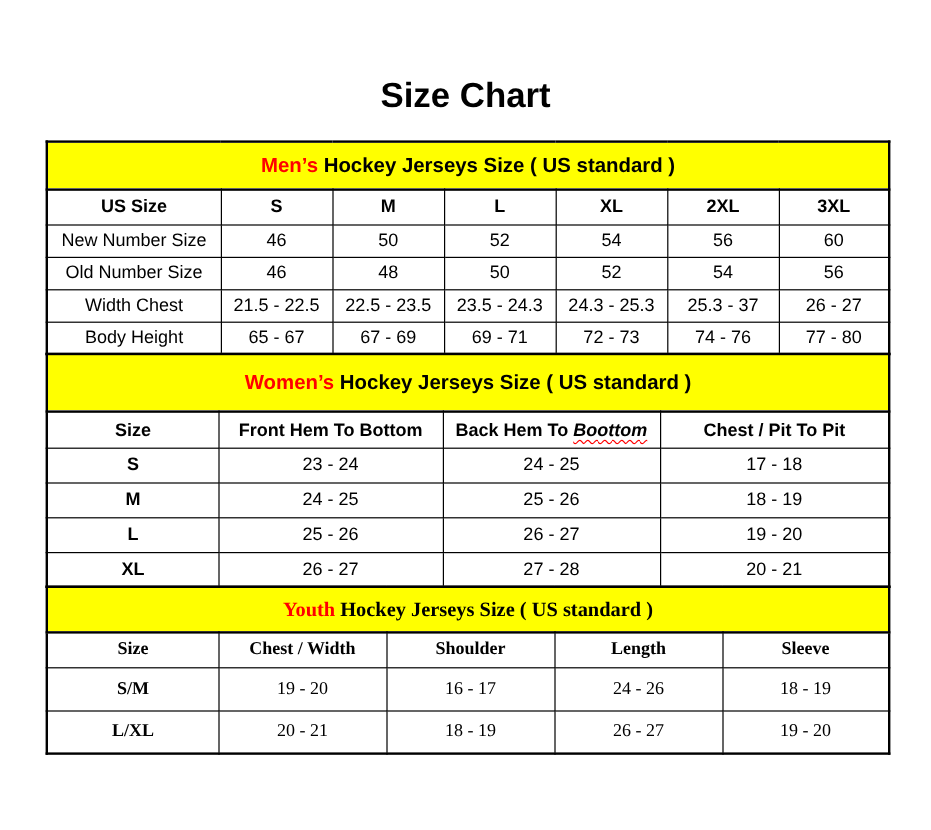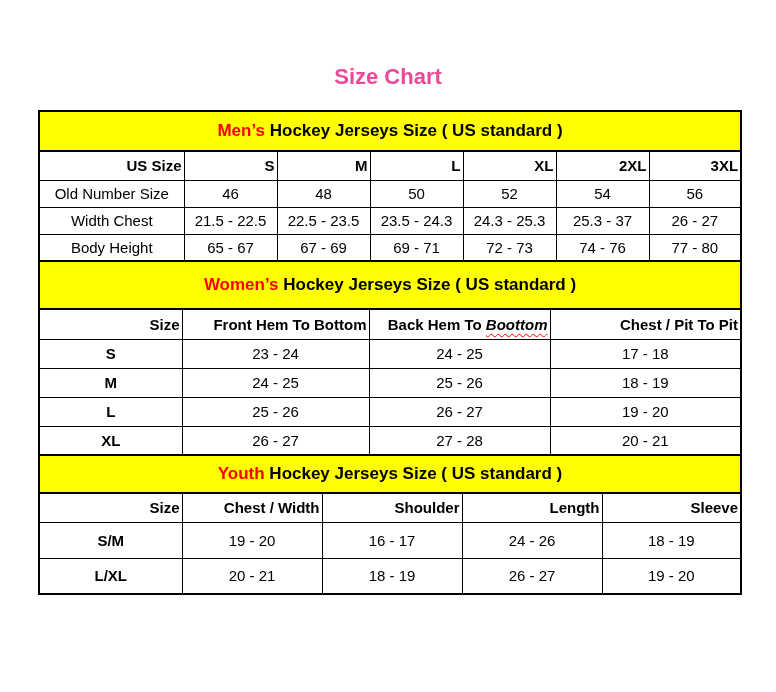--- a/index.html
+++ b/index.html
@@ -2,53 +2,53 @@
 <html><head>
 <meta charset="utf-8">
 <style>
   html,body{margin:0;padding:0;}
   body{
     width:776px;height:692px;background:#ffffff;overflow:hidden;
     font-family:"Liberation Sans", sans-serif;color:#000;
   }
   .page-title{
     margin:64px 0 20px 0;text-align:center;
-    font-size:22px;font-weight:bold;color:#ec4899;letter-spacing:0px;
+    font-size:29px;font-weight:bold;color:#000000;letter-spacing:0px;
   }
   .chart-wrap{width:702px;margin-left:38px;border-radius:28px;}
   table{
     border-collapse:collapse;table-layout:fixed;width:702px;
     font-size:15px;
   }
   #womens-table,#youth-table{margin-top:-2px;}
   td,th{
     border:1px solid #000;text-align:center;vertical-align:middle;
     padding:0 2px;overflow:hidden;white-space:nowrap;font-weight:normal;
   }
   table{border:2px solid #000;}
   tr.band-row th{
     background:#FFFF00;font-weight:bold;font-size:17px;
     border:2px solid #000;
   }
   tr.band-row .accent{color:#FF0000;}
-  tr.head-row th{font-weight:bold;border-bottom:1px solid #000;text-align:right;}
+  tr.head-row th{font-weight:bold;border-bottom:1px solid #000;}
   tr.head-row{border-top:2px solid #000;}
   td.rowlabel-bold{font-weight:bold;}
   .typo{
     text-decoration:underline wavy #FF0000;
     text-decoration-thickness:1px;text-underline-offset:3px;font-style:italic;
   }
   
   #mens-table tr{height:27px;}
   #mens-table tr.band-row{height:40px;}
   #mens-table tr.head-row{height:29px;}
   #womens-table tr{height:29px;}
   #womens-table tr.band-row{height:48px;}
   #womens-table tr.head-row{height:30px;}
-  #youth-table tr{height:36px;}
+  #youth-table tr{height:36px;font-family:Liberation Serif, serif;}
   #youth-table tr.band-row{height:38px;}
   #youth-table tr.head-row{height:29px;}
 </style>
 </head>
 <body>
 
 <h1 class="page-title">Size Chart</h1>
 
 <div class="chart-wrap">
 
@@ -67,20 +67,29 @@
           <th colspan="7"><span class="accent">Men’s</span> Hockey Jerseys Size ( US standard )</th>
         </tr>
         <tr class="head-row">
           <th>US Size</th>
           <th>S</th>
           <th>M</th>
           <th>L</th>
           <th>XL</th>
           <th>2XL</th>
           <th>3XL</th>
+        </tr>
+        <tr>
+          <td>New Number Size</td>
+          <td>46</td>
+          <td>50</td>
+          <td>52</td>
+          <td>54</td>
+          <td>56</td>
+          <td>60</td>
         </tr>
         <tr>
           <td>Old Number Size</td>
           <td>46</td>
           <td>48</td>
           <td>50</td>
           <td>52</td>
           <td>54</td>
           <td>56</td>
         </tr>

